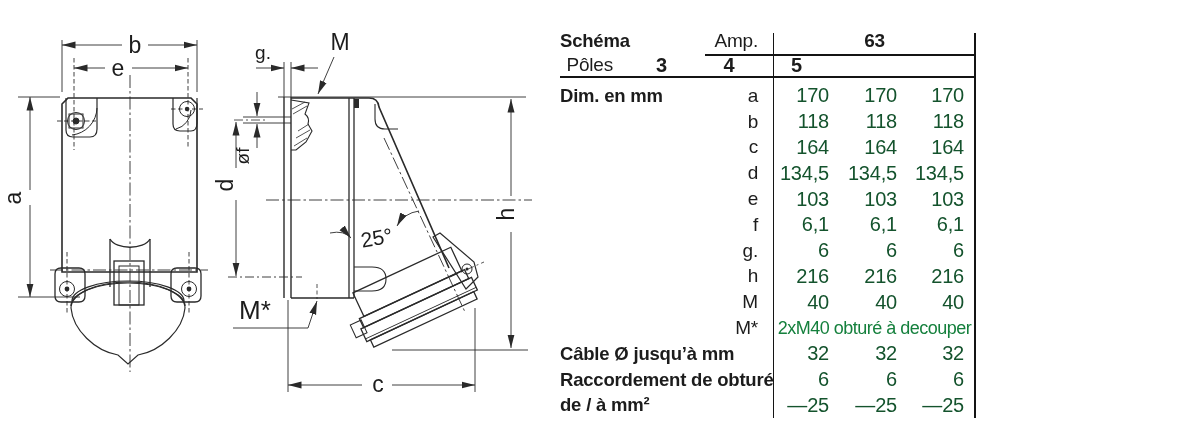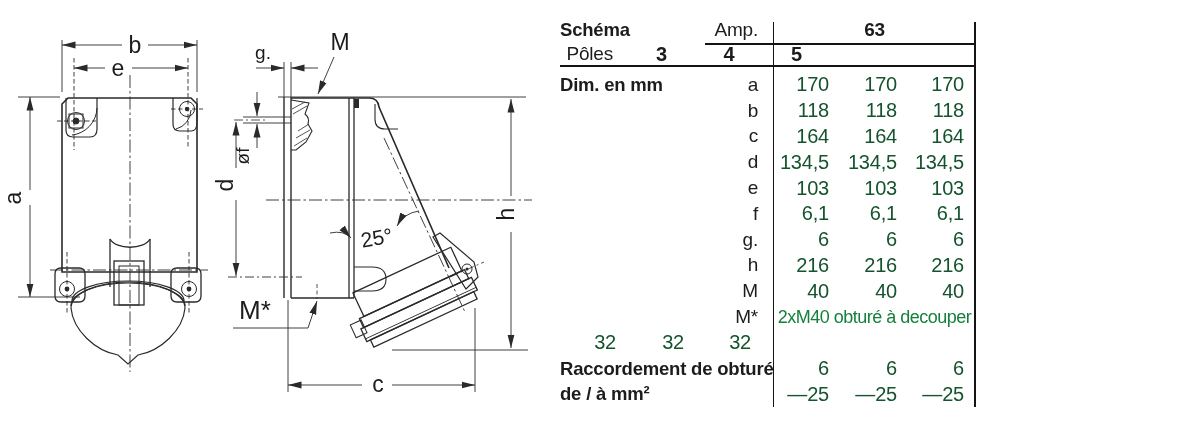--- a/index.html
+++ b/index.html
@@ -1,21 +1,21 @@
 <!DOCTYPE html>
 <html><head>
 <meta charset="utf-8">
 <style>
   html,body{margin:0;padding:0;background:#ffffff;}
   #page{position:relative;width:1200px;height:427px;background:#fff;overflow:hidden;
         font-family:"Liberation Sans",sans-serif;color:#1c1c1c;}
   svg text{font-family:"Liberation Sans",sans-serif;fill:#1c1c1c;}
 
   
-  .spec{position:absolute;left:560px;top:18px;width:416px;letter-spacing:-0.2px;}
+  .spec{position:absolute;left:560px;top:29px;width:416px;letter-spacing:-0.2px;}
   .row{display:flex;align-items:center;height:25.8px;}
   .row.hdr{height:24px;}
   .gap{height:6px;}
   .c1{width:145px;box-sizing:border-box;font-weight:bold;font-size:18.5px;}
   .c1c2{width:213px;box-sizing:border-box;font-weight:bold;font-size:18.5px;white-space:nowrap;}
   .c2{width:68px;box-sizing:border-box;text-align:right;padding-right:15px;
       font-weight:normal;font-size:19px;}
   .cv{width:67px;box-sizing:border-box;text-align:right;padding-right:11px;
       font-size:20px;font-weight:400;color:#14532d;}
   .cv.mid{width:68px;}
@@ -287,20 +287,21 @@
       <div class="cv">40</div>
     </div>
 
     <div class="row">
       <div class="c1"></div>
       <div class="c2">M*</div>
       <div class="cspan mstar">2xM40 obturé à decouper</div>
     </div>
 
     <div class="row">
+      <div class="c1c2">Câble Ø jusqu’à mm</div>
       <div class="cv">32</div>
       <div class="cv mid">32</div>
       <div class="cv">32</div>
     </div>
     <div class="row">
       <div class="c1c2">Raccordement de obturé</div>
       <div class="cv">6</div>
       <div class="cv mid">6</div>
       <div class="cv">6</div>
     </div>

